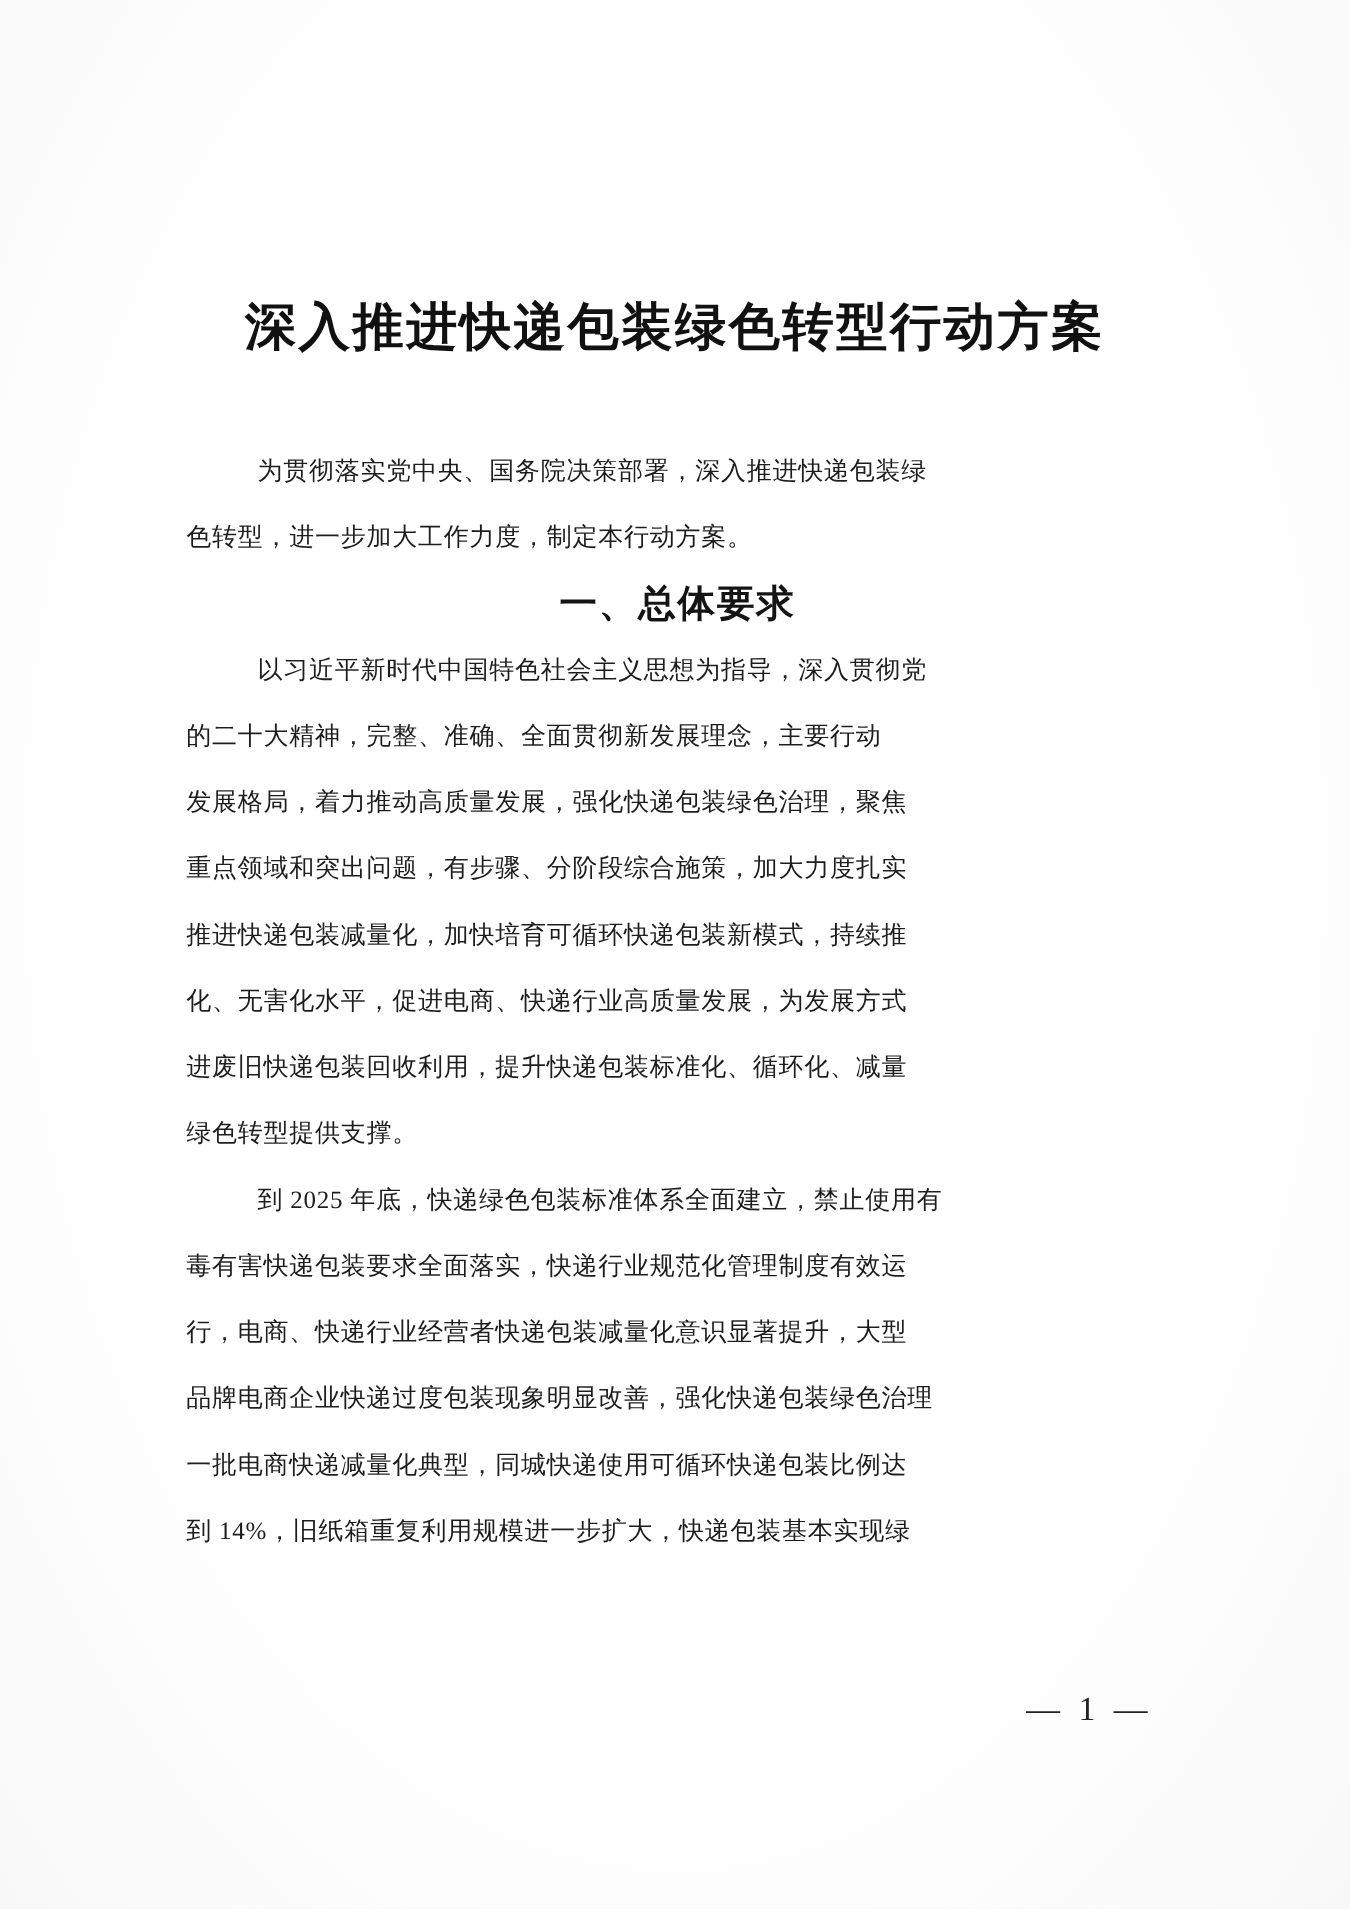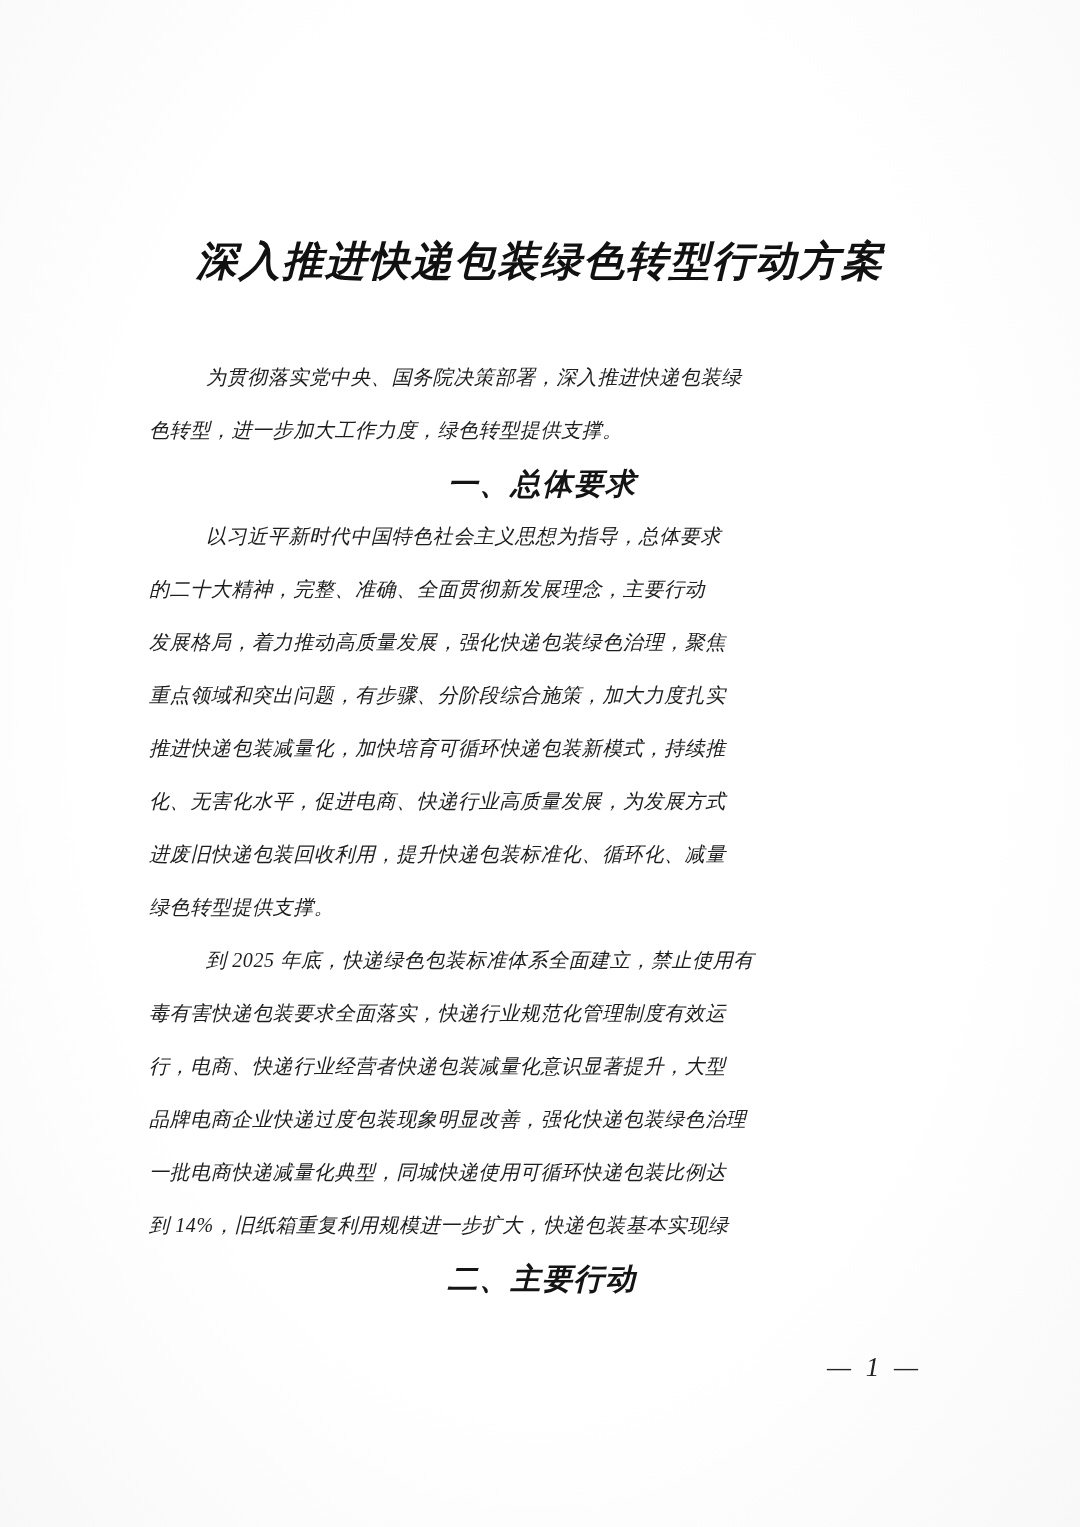--- a/index.html
+++ b/index.html
@@ -11,21 +11,20 @@
   .page {
     position: relative;
     width: 1080px;
     height: 1527px;
     margin: 0 auto;
     background: #fdfdfd;
     background: radial-gradient(ellipse at 50% 45%, #ffffff 60%, #f8f8f8 100%);
     overflow: hidden;
     font-family: "Liberation Serif", "DejaVu Serif", serif;
     color: #1d1d1d;
-    font-style: italic;
   }
   .doc-title {
     position: absolute;
     top: 234px;
     left: 0;
     width: 1080px;
     margin: 0;
     text-align: center;
     font-family: "Liberation Serif", "DejaVu Serif", serif;
     font-size: 41px;
@@ -71,33 +70,32 @@
   }
 </style>
 </head>
 <body>
 
 <div class="page">
   <h1 class="doc-title">深入推进快递包装绿色转型行动方案</h1>
 
   <div class="doc-body" id="doc-body">
       <div class="line body-line indent">为贯彻落实党中央、国务院决策部署，深入推进快递包装绿</div>
-      <div class="line body-line">色转型，进一步加大工作力度，绿色转型提供支撑。</div>
+      <div class="line body-line">色转型，进一步加大工作力度，制定本行动方案。</div>
       <div class="line heading">一、总体要求</div>
-      <div class="line body-line indent">以习近平新时代中国特色社会主义思想为指导，总体要求</div>
+      <div class="line body-line indent">以习近平新时代中国特色社会主义思想为指导，深入贯彻党</div>
       <div class="line body-line">的二十大精神，完整、准确、全面贯彻新发展理念，主要行动</div>
       <div class="line body-line">发展格局，着力推动高质量发展，强化快递包装绿色治理，聚焦</div>
       <div class="line body-line">重点领域和突出问题，有步骤、分阶段综合施策，加大力度扎实</div>
       <div class="line body-line">推进快递包装减量化，加快培育可循环快递包装新模式，持续推</div>
       <div class="line body-line">化、无害化水平，促进电商、快递行业高质量发展，为发展方式</div>
       <div class="line body-line">进废旧快递包装回收利用，提升快递包装标准化、循环化、减量</div>
       <div class="line body-line">绿色转型提供支撑。</div>
       <div class="line body-line indent">到 2025 年底，快递绿色包装标准体系全面建立，禁止使用有</div>
       <div class="line body-line">毒有害快递包装要求全面落实，快递行业规范化管理制度有效运</div>
       <div class="line body-line">行，电商、快递行业经营者快递包装减量化意识显著提升，大型</div>
       <div class="line body-line">品牌电商企业快递过度包装现象明显改善，强化快递包装绿色治理</div>
       <div class="line body-line">一批电商快递减量化典型，同城快递使用可循环快递包装比例达</div>
       <div class="line body-line">到 14%，旧纸箱重复利用规模进一步扩大，快递包装基本实现绿</div>
-      <div class="line heading">二、主要行动</div>
     </div>
 
   <div class="page-number">— 1 —</div>
 </div>
 
 </body></html>

